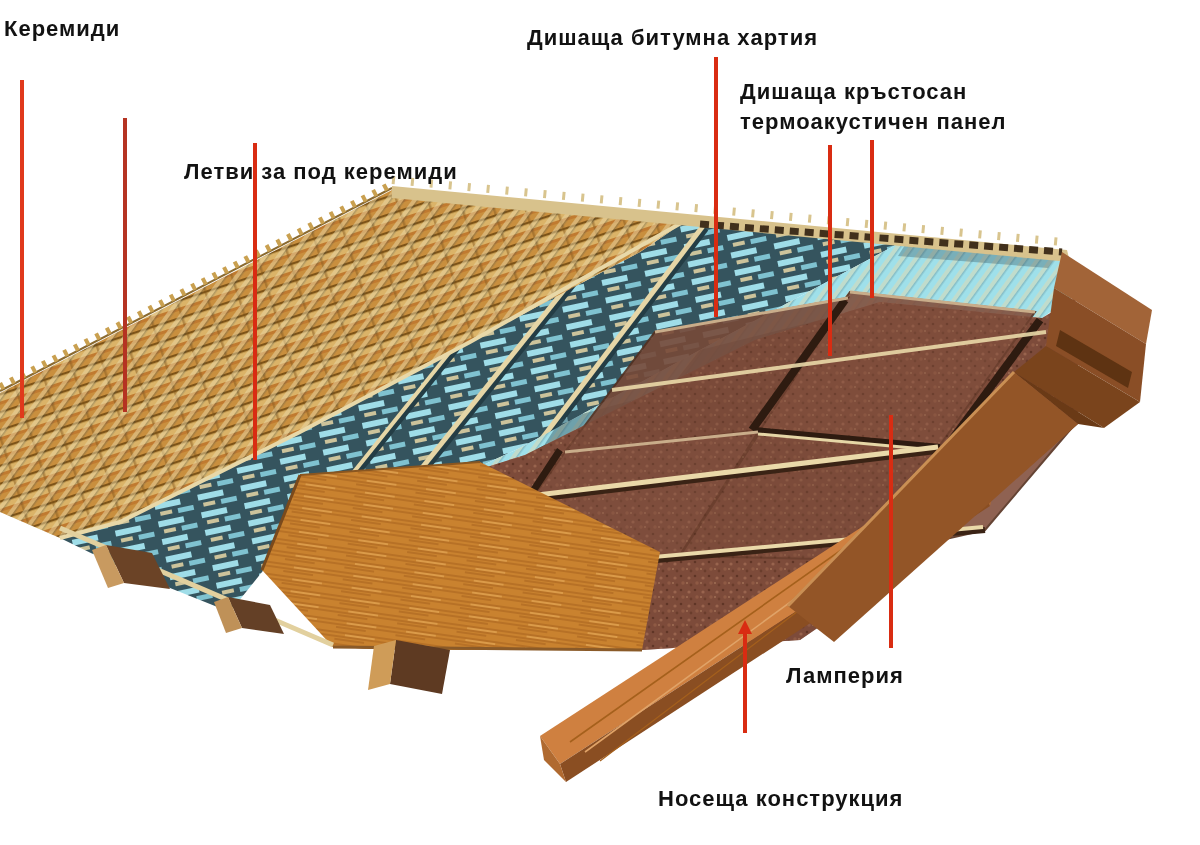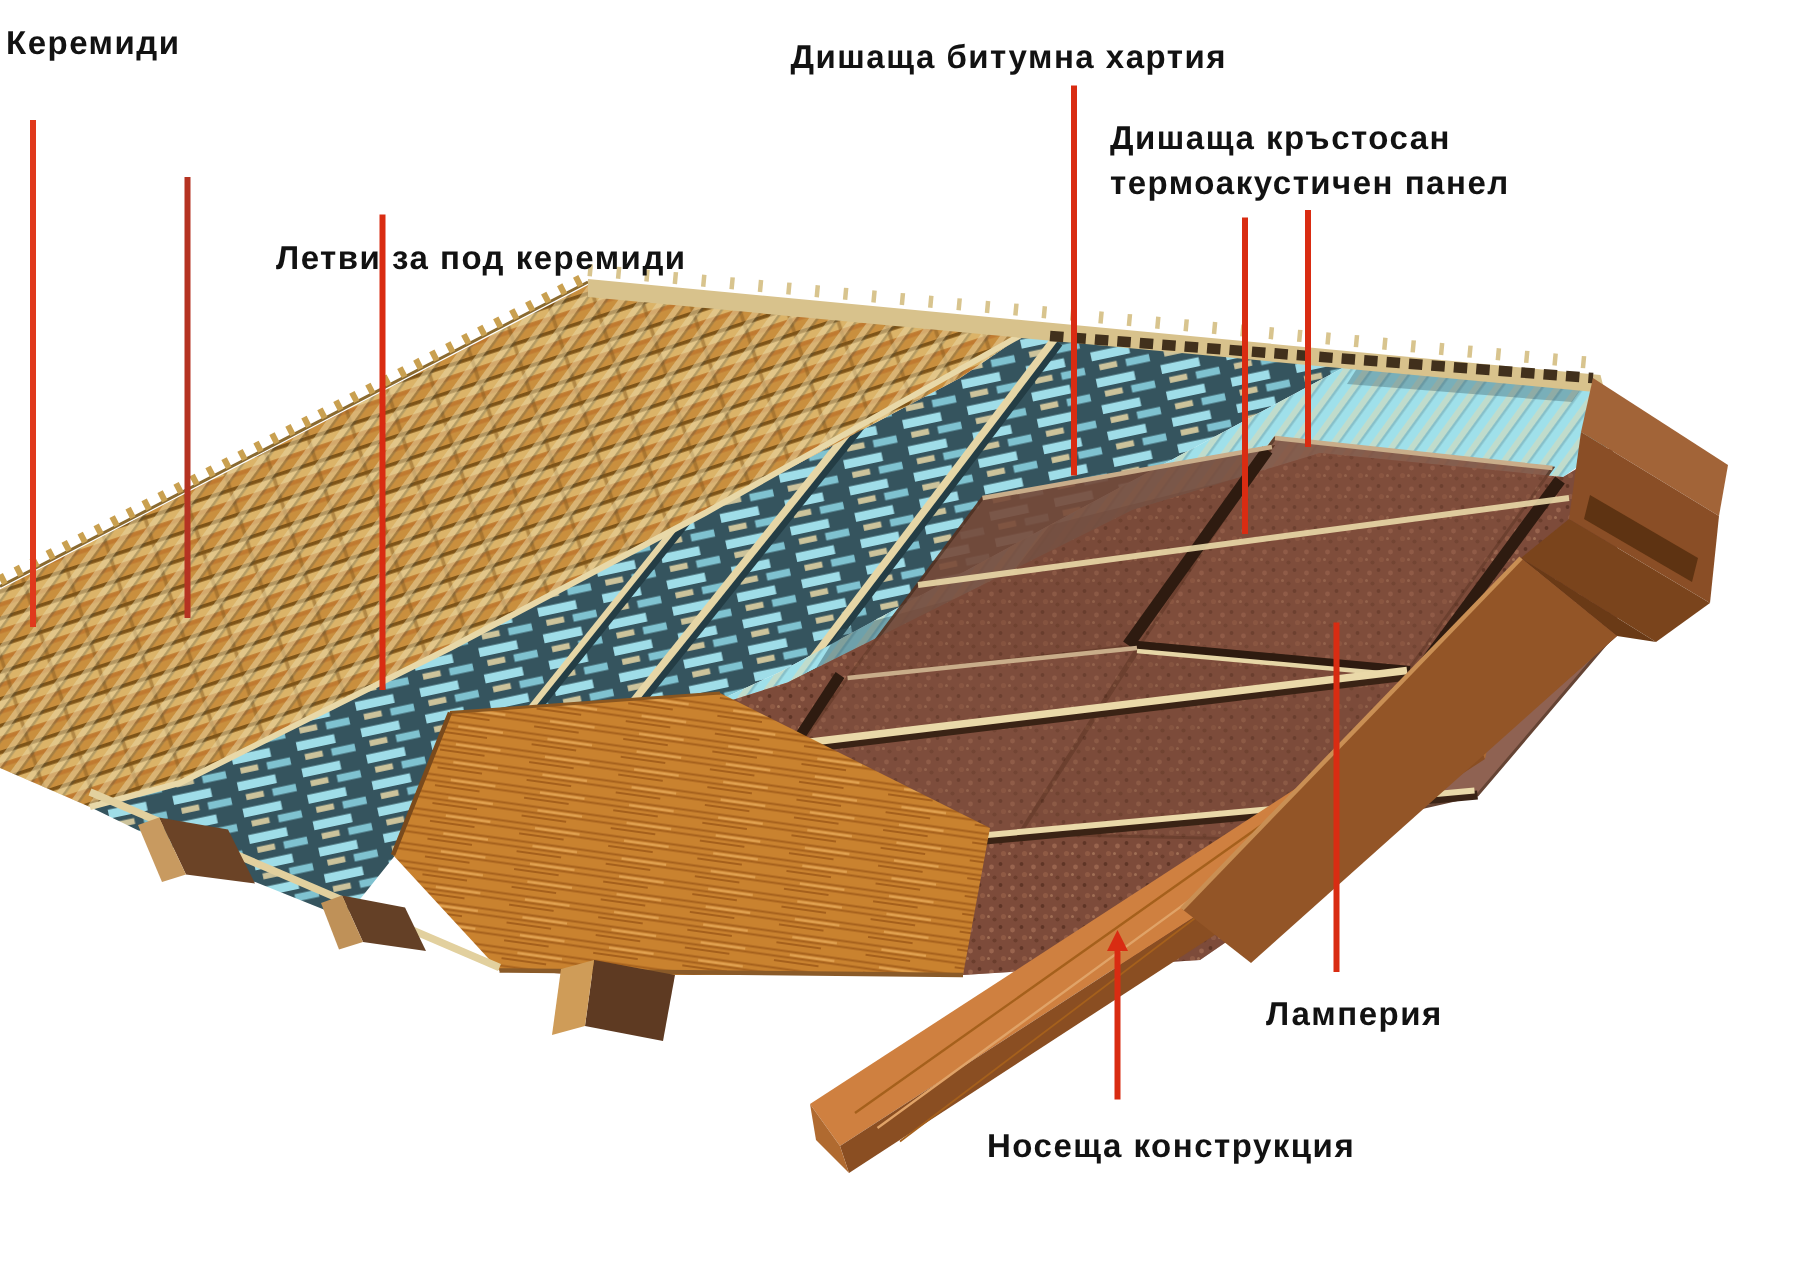--- a/index.html
+++ b/index.html
@@ -181,16 +181,16 @@
   <div class="leader" style="left:889px;top:415px;height:233px;"></div>
   <div class="leader" style="left:743px;top:632px;height:101px;">
     <span class="arrowhead"></span>
   </div>
 
   <div class="label" style="left:4px;top:14px;">Керемиди</div>
   <div class="label" style="left:184px;top:115px;margin-top:42px;">Летви за под керемиди</div>
   <div class="label" style="left:527px;top:23px;">Дишаща битумна хартия</div>
   <div class="label" style="left:740px;top:77px;">Дишаща кръстосан
 термоакустичен панел</div>
-  <div class="label" style="left:844px;top:661px;">Ламперия</div>
-  <div class="label" style="left:658px;top:749px;text-align:center;">Носеща конструкция</div>
+  <div class="label" style="left:786px;top:661px;">Ламперия</div>
+  <div class="label" style="left:658px;top:784px;text-align:center;">Носеща конструкция</div>
 
 </div>
 
 </body></html>

